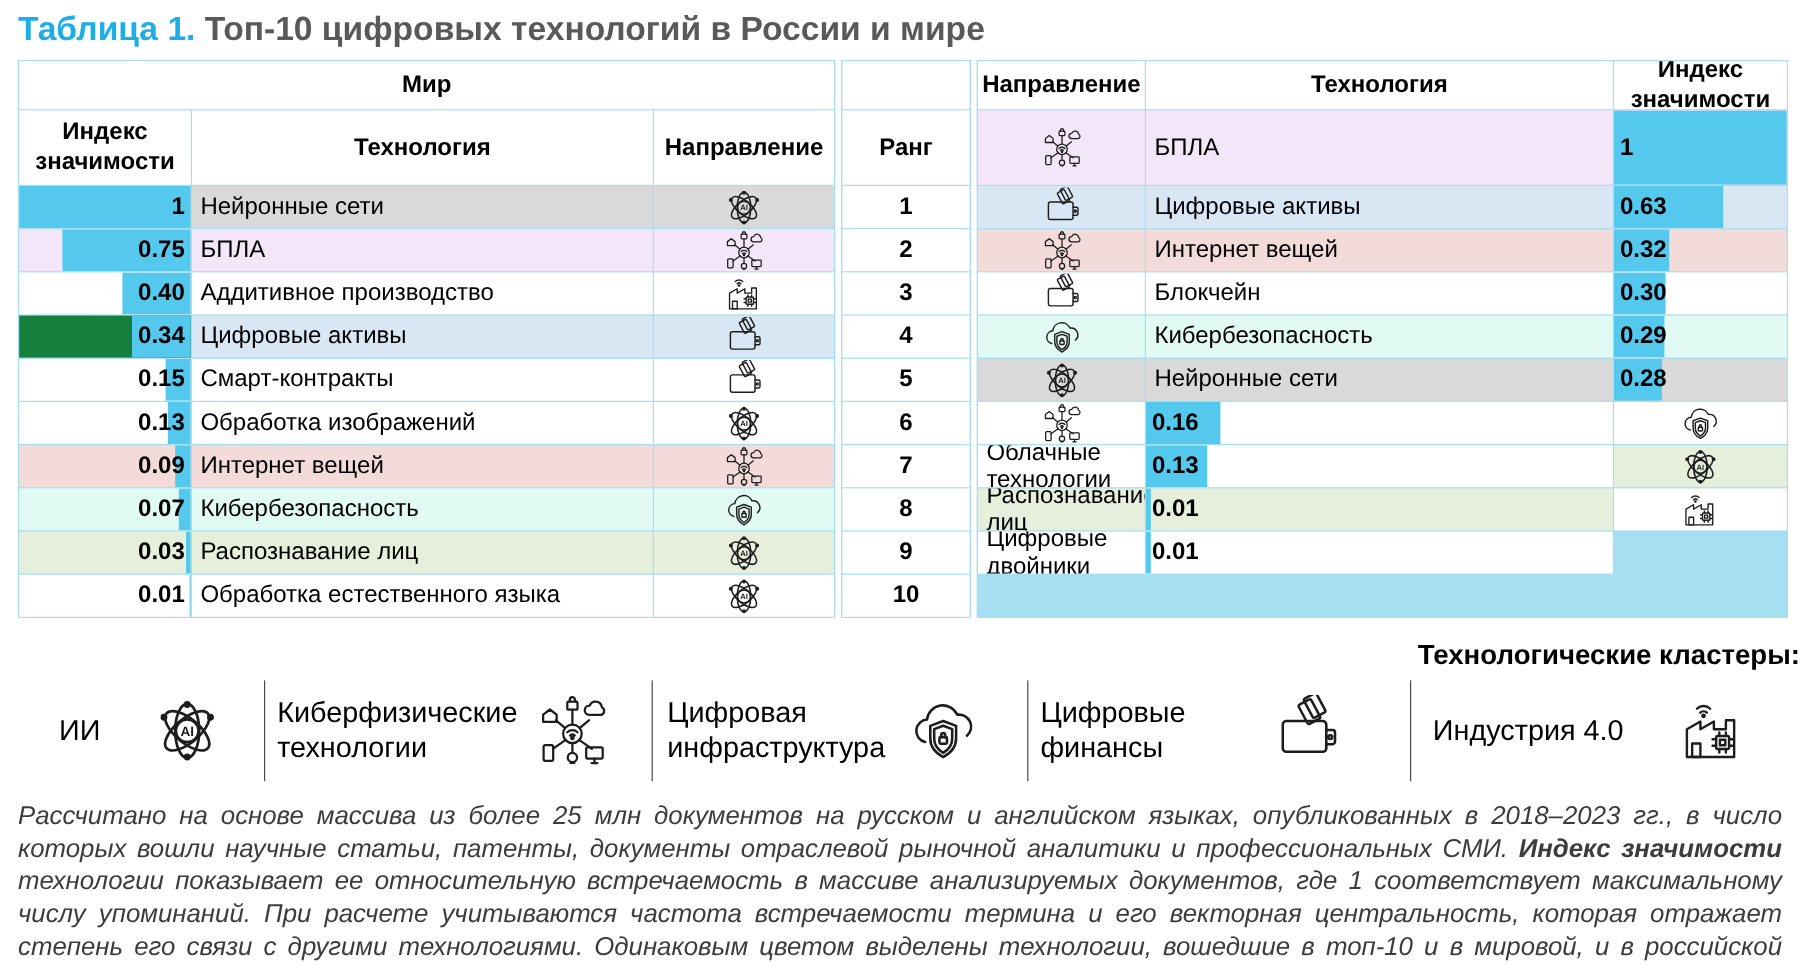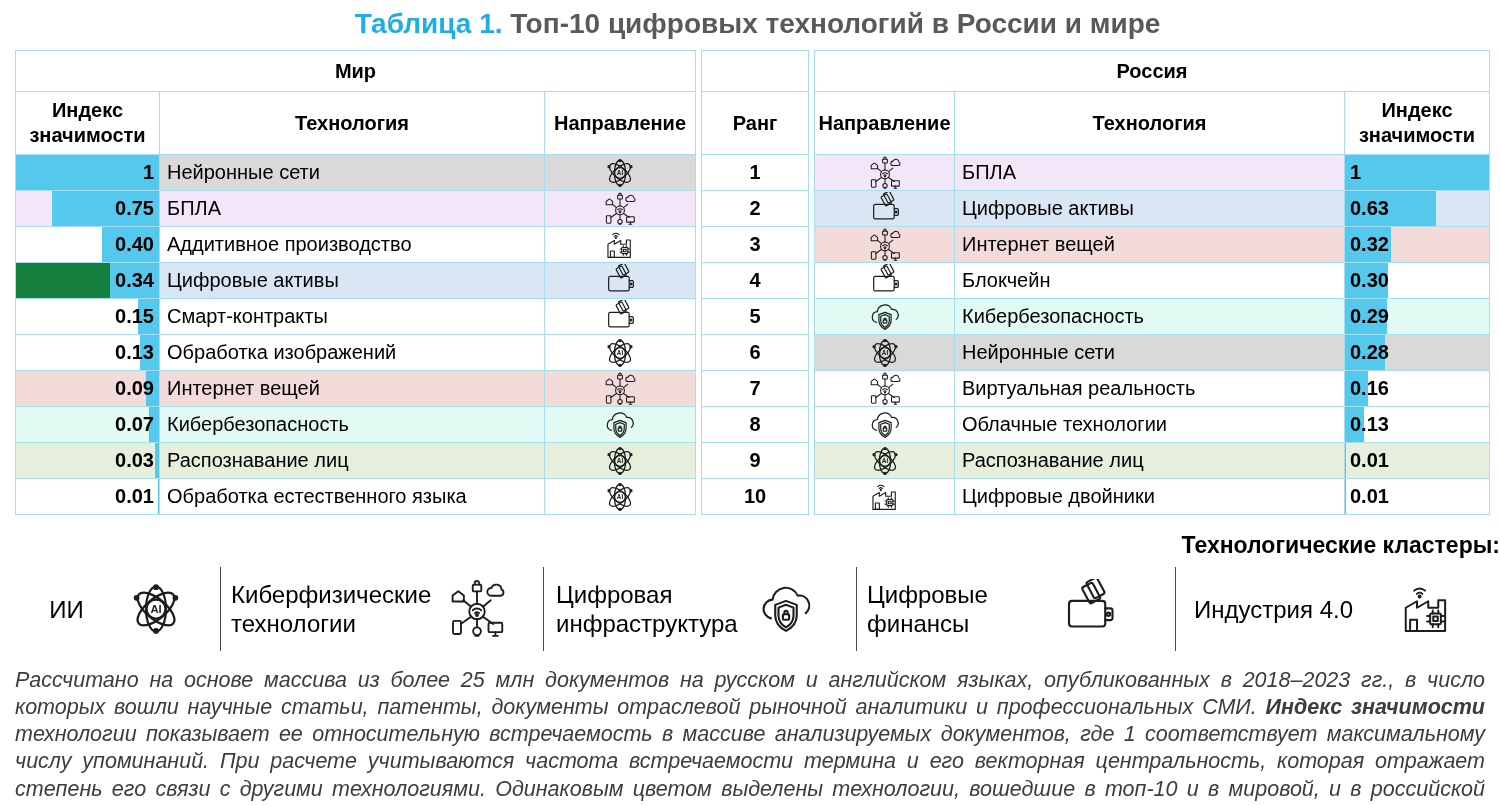--- a/index.html
+++ b/index.html
@@ -1,20 +1,20 @@
 <!DOCTYPE html>
 <html><head>
 <meta charset="utf-8">
 <style>
   html,body{margin:0;padding:0;background:#fff;}
   body{width:1500px;height:805px;overflow:hidden;font-family:"Liberation Sans",sans-serif;-webkit-font-smoothing:antialiased;}
   .page{position:relative;width:1500px;height:805px;background:#fff;}
 
   
-  .title{padding:8px 0 10px 15px;font-size:28px;font-weight:bold;line-height:1.15;text-align:center;}
+  .title{padding:8px 0 10px 15px;font-size:28px;font-weight:bold;line-height:1.15;}
   .title .accent{color:#1CAEE4;}
   .title .rest{color:#58595B;}
 
   
   .tablewrap{display:flex;gap:5px;margin:0 0 0 15px;width:1475px;}
   .grid{display:grid;gap:1px;background:#A6DEF2;border:1px solid #A6DEF2;}
   .grid-world{grid-template-columns:143px 384px 150px;grid-template-rows:40px 62px repeat(10,35px);}
   .grid-rank{grid-template-columns:106px;grid-template-rows:40px 62px repeat(10,35px);}
   .grid-russia{grid-template-columns:139px 389px 144px;grid-template-rows:40px 62px repeat(10,35px);}
   .cell{background:#fff;display:flex;align-items:center;font-size:20px;color:#000;position:relative;overflow:hidden;}
@@ -272,21 +272,20 @@
         <div class="cell c-rank">4</div>
         <div class="cell c-rank">5</div>
         <div class="cell c-rank">6</div>
         <div class="cell c-rank">7</div>
         <div class="cell c-rank">8</div>
         <div class="cell c-rank">9</div>
         <div class="cell c-rank">10</div>
       </div>
 
     <div class="grid grid-russia" id="grid-russia">
-      <div class="cell span3 hgroup">Россия</div>
       <div class="cell hcol">Направление</div>
       <div class="cell hcol">Технология</div>
       <div class="cell hcol">Индекс значимости</div>
     <div class="cell c-dir" style="background: rgb(242, 230, 248);">
           <svg class="icon tbl-icon">
             <use href="#ic-cyberphysical" xlink:href="#ic-cyberphysical"></use>
           </svg>
         </div>
         <div class="cell c-tech" style="background: rgb(242, 230, 248);">
           <span>БПЛА</span>
@@ -352,23 +351,20 @@
           <span>Нейронные сети</span>
         </div>
         <div class="cell c-index right" style="background: rgb(217, 217, 217);">
           <div class="bar" style="width: 28%; background: rgb(85, 200, 237);"></div>
           <span class="val">0.28</span>
         </div>
         <div class="cell c-dir" style="background: rgb(255, 255, 255);">
           <svg class="icon tbl-icon">
             <use href="#ic-cyberphysical" xlink:href="#ic-cyberphysical"></use>
           </svg>
-        </div>
-        <div class="cell c-tech" style="background: rgb(255, 255, 255);">
-          <span>Виртуальная реальность</span>
         </div>
         <div class="cell c-index right" style="background: rgb(255, 255, 255);">
           <div class="bar" style="width: 16%; background: rgb(85, 200, 237);"></div>
           <span class="val">0.16</span>
         </div>
         <div class="cell c-dir" style="background: rgb(255, 255, 255);">
           <svg class="icon tbl-icon">
             <use href="#ic-infrastructure" xlink:href="#ic-infrastructure"></use>
           </svg>
         </div>

